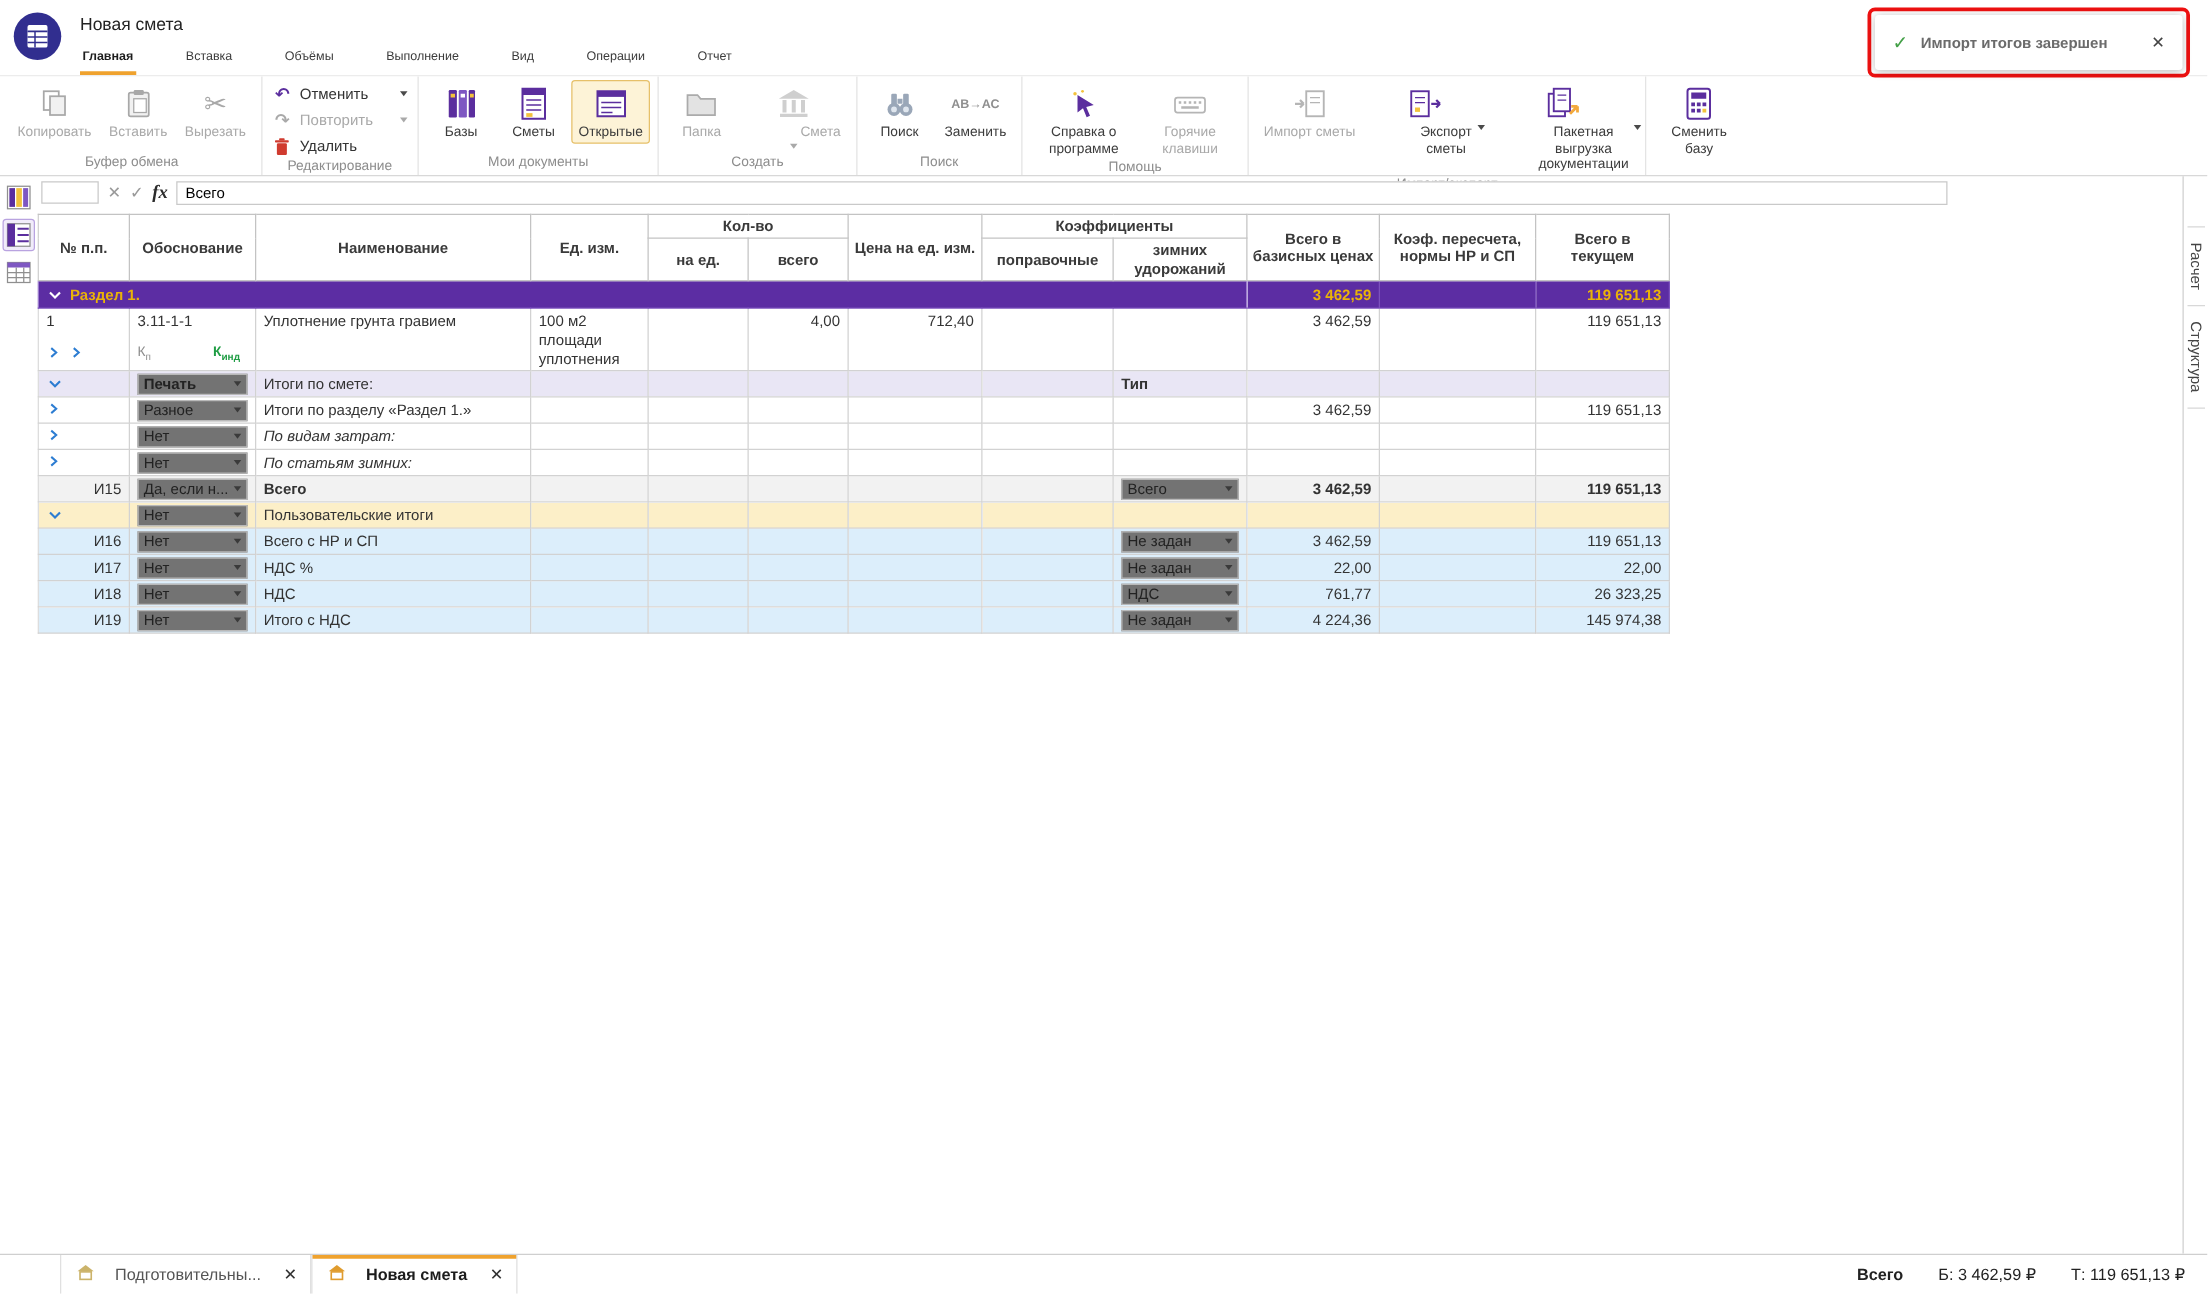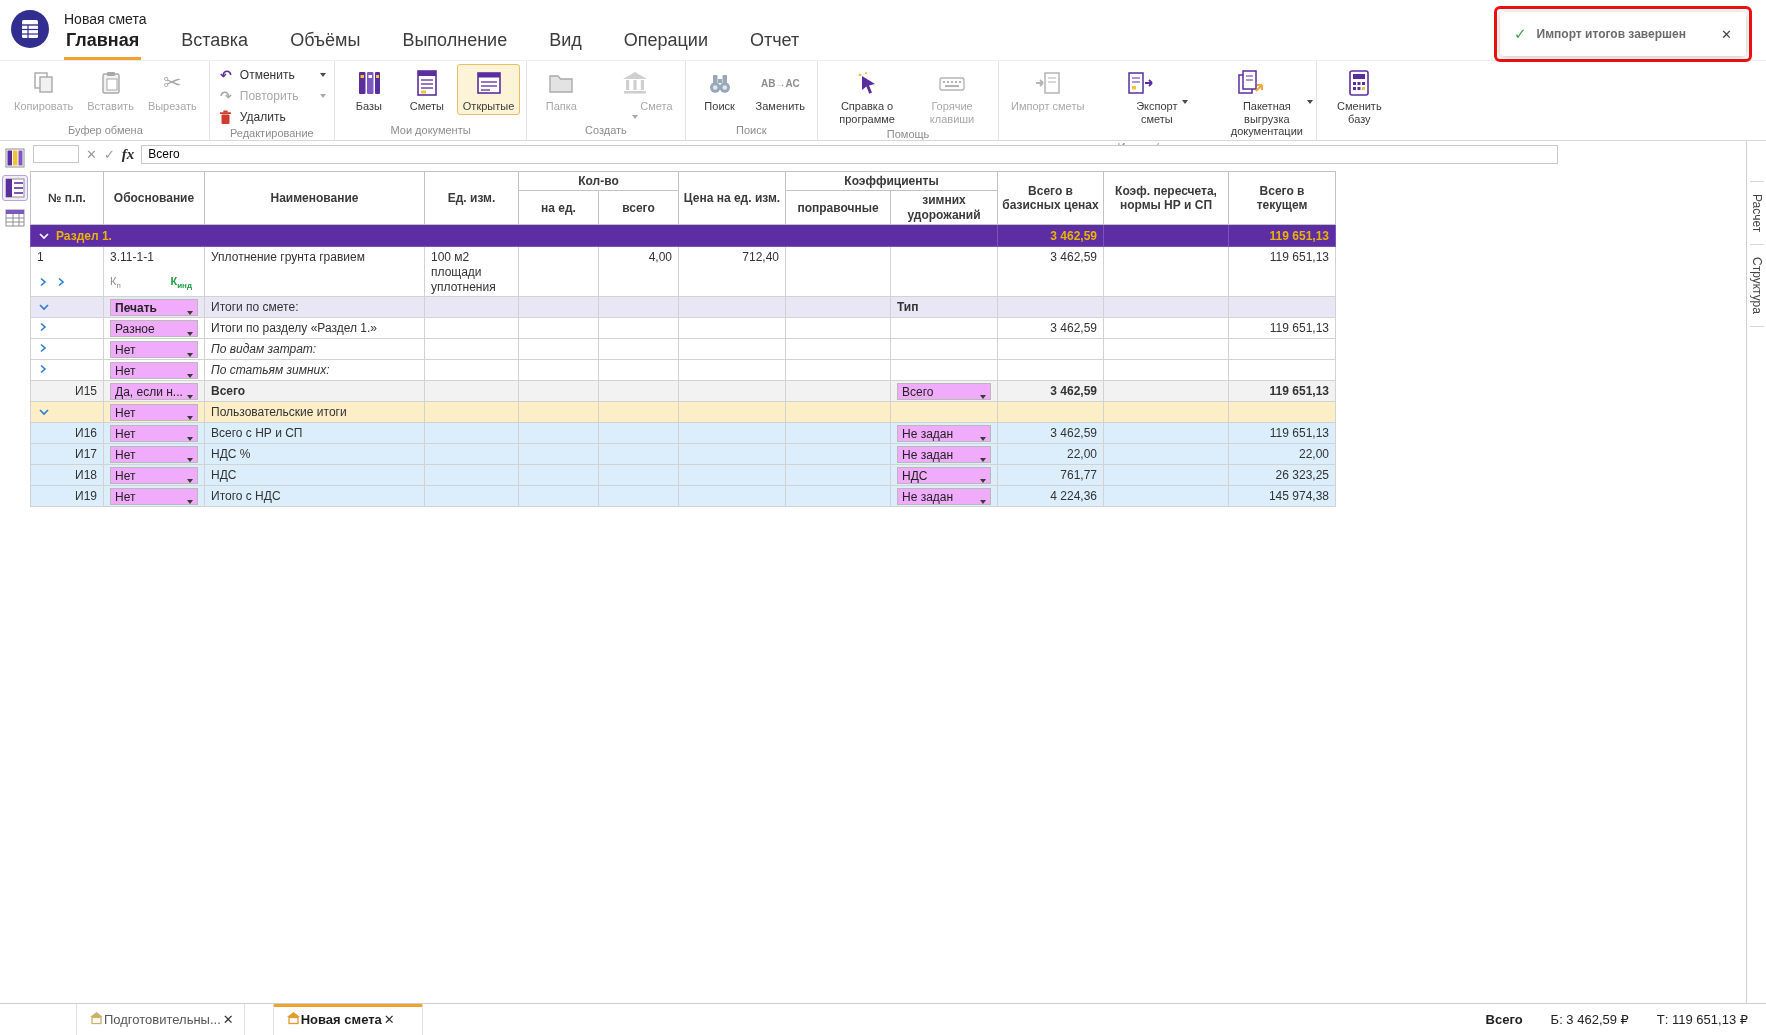--- a/index.html
+++ b/index.html
@@ -9,21 +9,21 @@
     font-family:"Liberation Sans","DejaVu Sans",sans-serif; font-size:13px; color:#333; background:#fff;
   }
   .app { width:100%; height:100%; display:flex; flex-direction:column; position:relative; }
 
   
   .titlebar { height:61px; position:relative; border-bottom:1px solid #ececec; flex:0 0 auto; background:#fff; }
   .logo { position:absolute; left:11px; top:10px; width:38px; height:38px; border-radius:50%; background:#312e8f;
           display:flex; align-items:center; justify-content:center; }
   .win-title { position:absolute; left:64px; top:11px; font-size:14px; color:#222; }
   .menu { position:absolute; left:64px; bottom:0; display:flex; }
-  .mtab { margin-right:38px; padding:0 2px 9px; color:#3c3c3c; font-size:18px; cursor:default; }
+  .mtab { margin-right:38px; padding:0 2px 9px; color:#3c3c3c; font-size:10px; cursor:default; }
   .mtab.active { font-weight:700; color:#1e1e1e; border-bottom:3px solid #efa22e; padding-bottom:6px; }
 
   
   .toast-wrap { position:absolute; top:6px; right:14px; border:3px solid #ee1111; border-radius:6px; padding:3px; z-index:50; background:transparent; }
   .toast { background:#fff; border-radius:3px; box-shadow:0 1px 7px rgba(0,0,0,.25); display:flex; align-items:center; gap:10px; padding:13px 14px; width:246px; }
   .toast-check { color:#43a047; font-weight:700; font-size:15px; }
   .toast-msg { color:#6b6b6b; font-size:12px; font-weight:700; flex:1; }
   .toast-close { color:#444; font-size:13px; cursor:pointer; }
 
   
@@ -84,32 +84,32 @@
   .kp { color:#8f8f8f; font-size:11px; }
   .kind { color:#1f9d44; font-weight:700; font-size:11px; }
   .kp sub, .kind sub { font-size:8px; }
   .unit-text { white-space:normal; line-height:1.25; font-size:12px; }
 
   tr.lavender td { background:#e9e6f5; }
   tr.cream td { background:#fcefc8; }
   tr.blue td { background:#dceefb; }
   tr.grayish td { background:#f2f2f2; }
 
-  .dd { display:flex; align-items:flex-end; justify-content:space-between; background:#f0abfc; border:1px solid #b9b9b9; height:17px; padding:0 4px; font-size:12px; color:#222; cursor:pointer; }
+  .dd { display:flex; align-items:center; justify-content:space-between; background:#737373; border:1px solid #b9b9b9; height:17px; padding:0 4px; font-size:12px; color:#222; cursor:pointer; }
   .dd .caret { border-top-color:#3a3a3a; }
 
   
   .right-rail { width:20px; flex:0 0 auto; border-left:1px solid #cfcfcf; padding-top:40px; display:flex; flex-direction:column; align-items:center; }
   .vtab { writing-mode:vertical-rl; font-size:12px; color:#444; padding:12px 0; border-bottom:1px solid #d8d8d8; cursor:pointer; }
   .vtab:first-child { border-top:1px solid #d8d8d8; }
 
   
   .statusbar { height:32px; flex:0 0 auto; border-top:1px solid #cfcfcf; display:flex; align-items:stretch; background:#fff; }
   .doc-tabs { display:flex; margin-left:48px; }
-  .doc-tab { display:flex; align-items:center; gap:0; padding:0 10px 0 12px; border-right:1px solid #e0e0e0; border-left:1px solid #e0e0e0; position:relative; min-width:150px; color:#555; cursor:pointer;margin-left:28px; }
+  .doc-tab { display:flex; align-items:center; gap:16px; padding:0 10px 0 12px; border-right:1px solid #e0e0e0; border-left:1px solid #e0e0e0; position:relative; min-width:150px; color:#555; cursor:pointer; }
   .doc-tab.active { color:#1c1c1c; font-weight:700; }
   .doc-tab.active::before { content:""; position:absolute; top:0; left:0; right:0; height:3px; background:#efa22e; }
   .tab-close { font-weight:400; color:#333; font-size:13px; margin-left:2px; }
   .totals { margin-left:auto; display:flex; align-items:center; gap:28px; padding-right:18px; font-size:13px; color:#222; }
   .totals .cap { font-weight:700; }
 </style>
 </head>
 <body>
 
 <div class="app">

